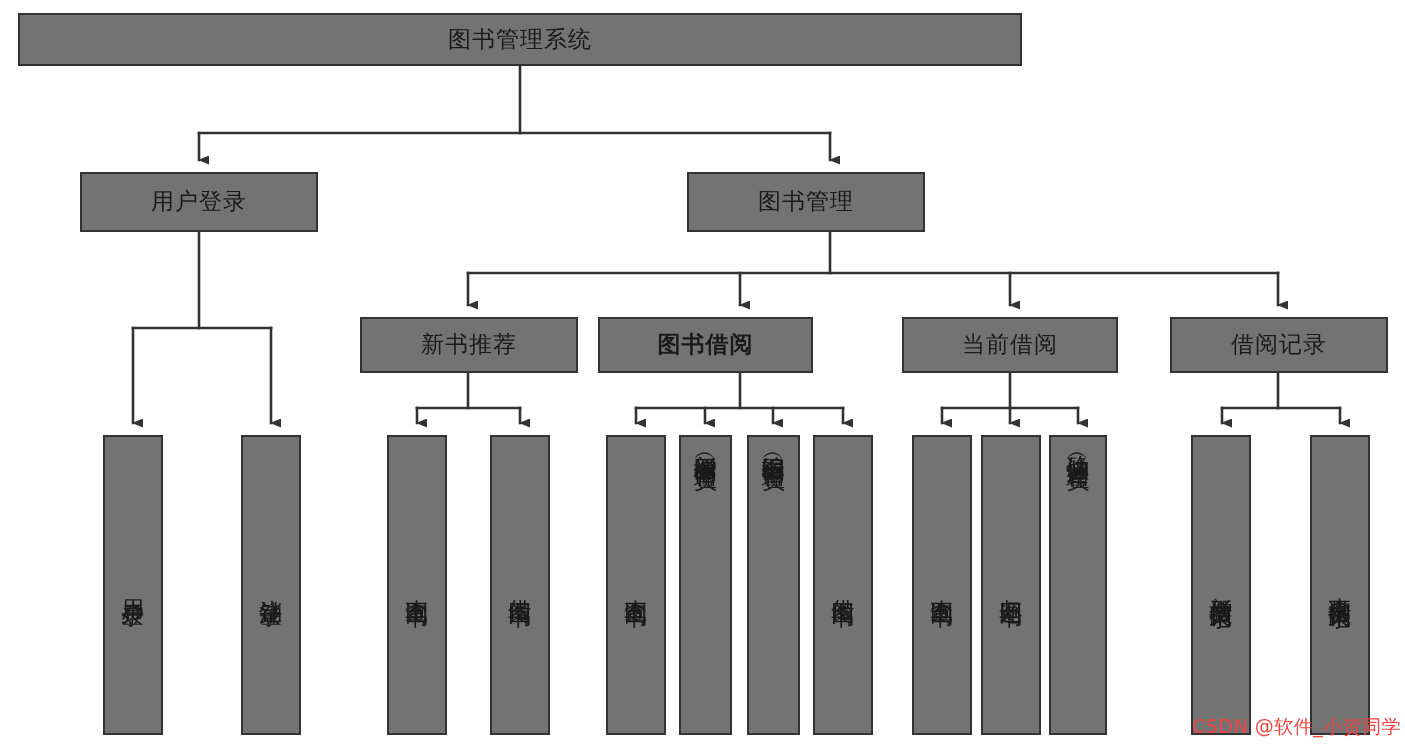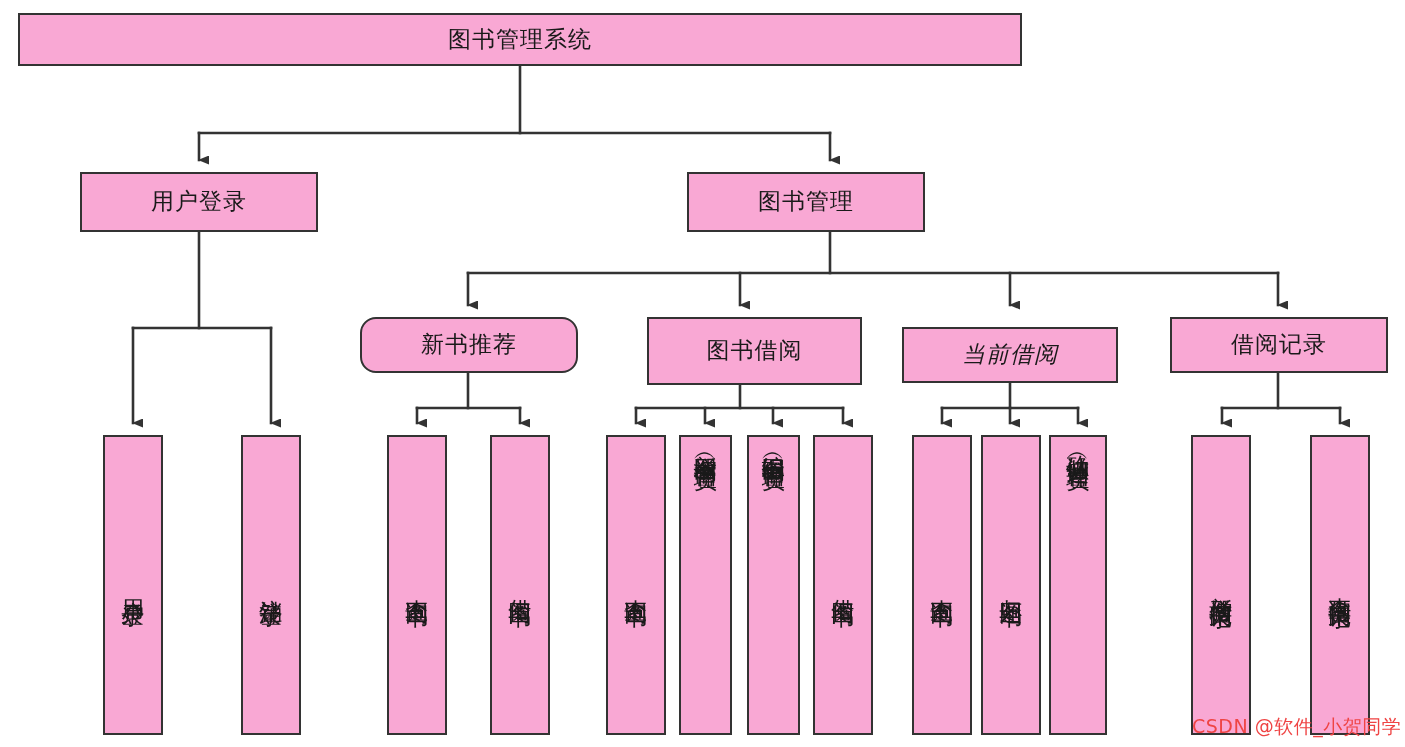--- a/index.html
+++ b/index.html
@@ -22,21 +22,21 @@
     left: 0;
     top: 0;
     width: 1405px;
     height: 747px;
     pointer-events: none;
   }
   .node {
     position: absolute;
     box-sizing: border-box;
     border: 2.5px solid #333333;
-    background: #f9a8d4;
+    background: #737373;
     display: flex;
     align-items: center;
     justify-content: center;
     color: #1a1a1a;
   }
   .node.h {
     
   }
   .node.h .lbl {
     font-size: 23px;
@@ -133,29 +133,29 @@
   </div>
 
   <div class="node h" style="left:80px; top:172px; width:238px; height:60px;">
     <span class="lbl">用户登录</span>
   </div>
 
   <div class="node h" style="left:687px; top:172px; width:238px; height:60px;">
     <span class="lbl">图书管理</span>
   </div>
 
-  <div class="node h" style="left:360px; top:317px; width:218px; height:56px;border-radius:16px;">
+  <div class="node h" style="left:360px; top:317px; width:218px; height:56px;">
     <span class="lbl">新书推荐</span>
   </div>
 
-  <div class="node h" style="left:647px; top:317px; width:215px; height:68px;">
+  <div class="node h" style="left:598px; top:317px; width:215px; height:56px;font-weight:bold;">
     <span class="lbl">图书借阅</span>
   </div>
 
-  <div class="node h" style="left:902px; top:327px; width:216px; height:56px;font-style:italic;">
+  <div class="node h" style="left:902px; top:317px; width:216px; height:56px;">
     <span class="lbl">当前借阅</span>
   </div>
 
   <div class="node h" style="left:1170px; top:317px; width:218px; height:56px;text-align:right;">
     <span class="lbl">借阅记录</span>
   </div>
 
   <div class="node v midpad" style="left:103px; top:435px; width:60px; height:300px;">
     <span class="lbl">用户登录</span>
   </div>

